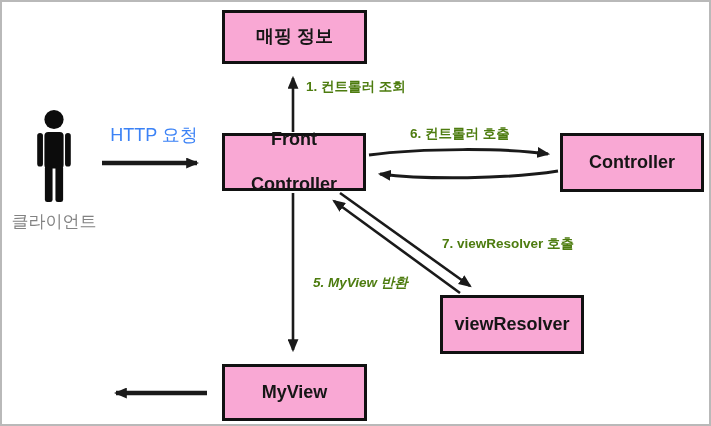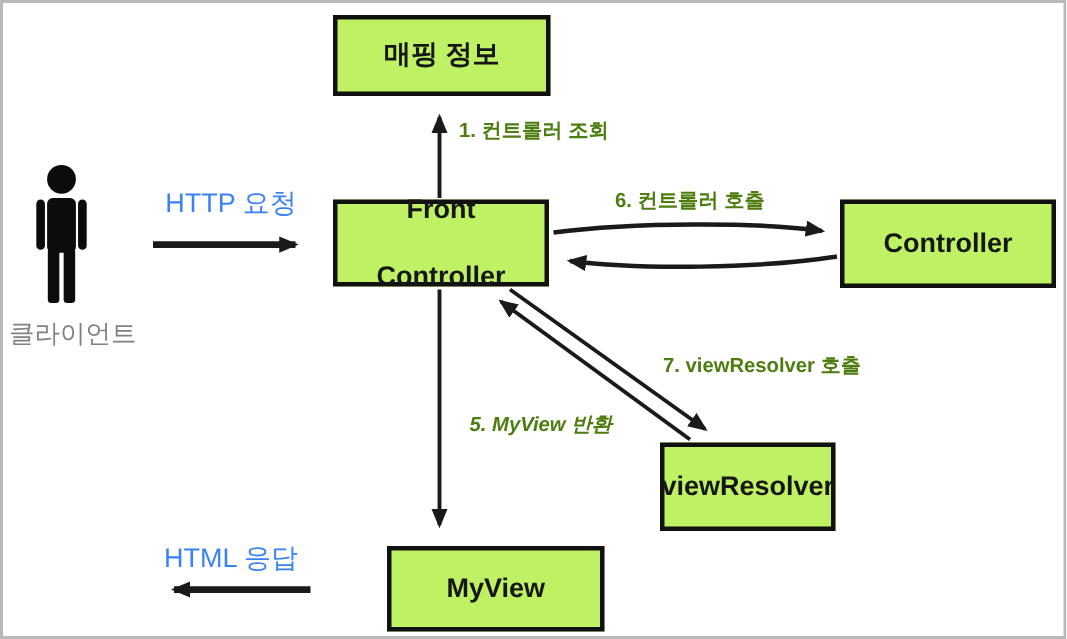--- a/index.html
+++ b/index.html
@@ -4,33 +4,33 @@
 <style>
   html,body{margin:0;padding:0;background:#ffffff;}
   body{font-family:"Liberation Sans","DejaVu Sans",sans-serif;}
   .frame{
     position:relative;width:711px;height:426px;background:#ffffff;
     border:2px solid #b9b9b9;box-sizing:border-box;overflow:hidden;
   }
   .arrow-layer{position:absolute;left:0;top:0;width:711px;height:426px;}
   .box{
     position:absolute;box-sizing:border-box;border:3px solid #111111;
-    background:#bef264;display:flex;flex-direction:column;align-items:center;
+    background:#f9a8d4;display:flex;flex-direction:column;align-items:center;
     justify-content:center;font-weight:bold;font-size:18px;color:#161616;
     line-height:1.2;text-align:center;
   }
   .step-label{
     position:absolute;font-weight:bold;font-size:13.5px;color:#4d7c0f;
     white-space:nowrap;
   }
   .io-label{
     position:absolute;font-size:18px;color:#3b82f6;white-space:nowrap;
     text-align:center;
   }
-  .actor{position:absolute;left:4px;top:106px;width:96px;text-align:left;}
+  .actor{position:absolute;left:4px;top:106px;width:96px;text-align:center;}
   .actor-label{font-size:17px;color:#828282;margin-top:2px;white-space:nowrap;}
 </style>
 </head>
 <body>
 
 <div class="frame">
 
   <svg class="arrow-layer" width="711" height="426" viewBox="0 0 711 426" aria-hidden="true">
     <defs>
       <marker id="ah" viewBox="0 0 12 10" refX="10" refY="5" markerWidth="13" markerHeight="11" markerUnits="userSpaceOnUse" orient="auto">
@@ -73,35 +73,34 @@
 
   <div class="box" style="left:220px;top:131px;width:144px;height:58px;gap:23px;">
     <span>Front</span>
     <span>Controller</span>
   </div>
 
   <div class="box" style="left:558px;top:131px;width:144px;height:59px;">
     <span>Controller</span>
   </div>
 
-  <div class="box" style="left:438px;top:293px;width:117px;height:59px;">
+  <div class="box" style="left:438px;top:293px;width:144px;height:59px;">
     <span>viewResolver</span>
   </div>
 
-  <div class="box" style="left:220px;top:362px;width:145px;height:57px;margin-left:36px;">
+  <div class="box" style="left:220px;top:362px;width:145px;height:57px;">
     <span>MyView</span>
   </div>
 
   <div class="io-label" style="left:98px;top:121px;width:108px;">HTTP 요청</div>
 
   <div class="step-label" style="left:304px;top:76px;">1. 컨트롤러 조회</div>
 
   <div class="step-label" style="left:408px;top:123px;">6. 컨트롤러 호출</div>
 
 
   <div class="step-label" style="left:440px;top:233px;">7. viewResolver 호출</div>
 
   <div class="step-label" style="left:311px;top:272px;font-style:italic;">5. MyView 반환</div>
 
 
-  <div class="io-label" style="left:98px;top:358px;width:108px;">HTML 응답</div>
 
 </div>
 
 </body></html>

